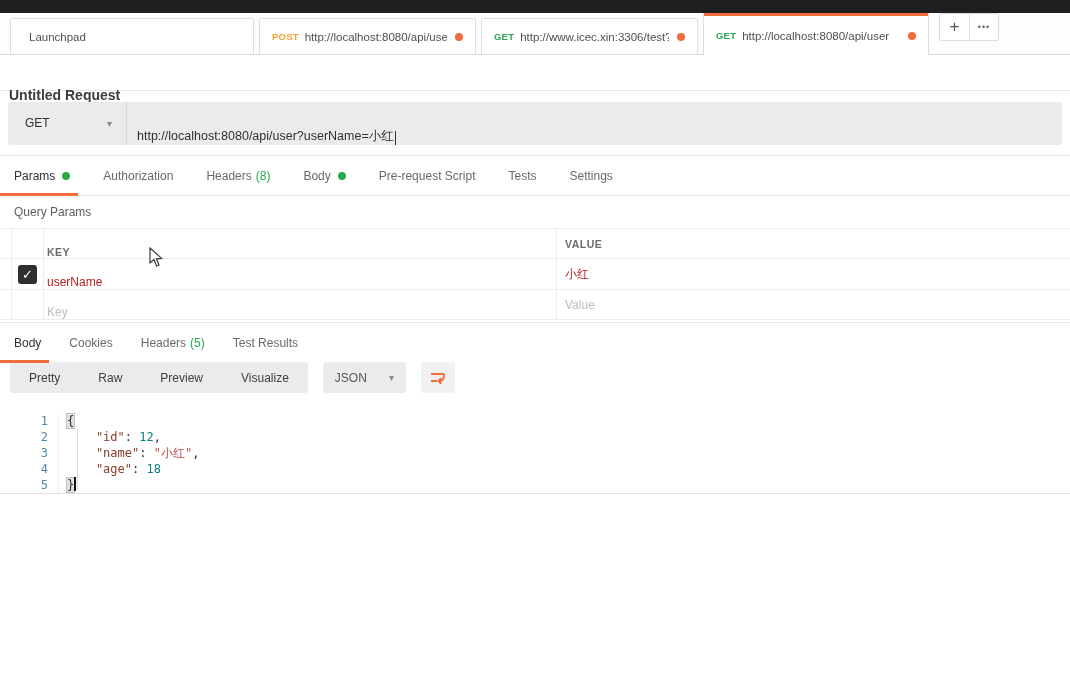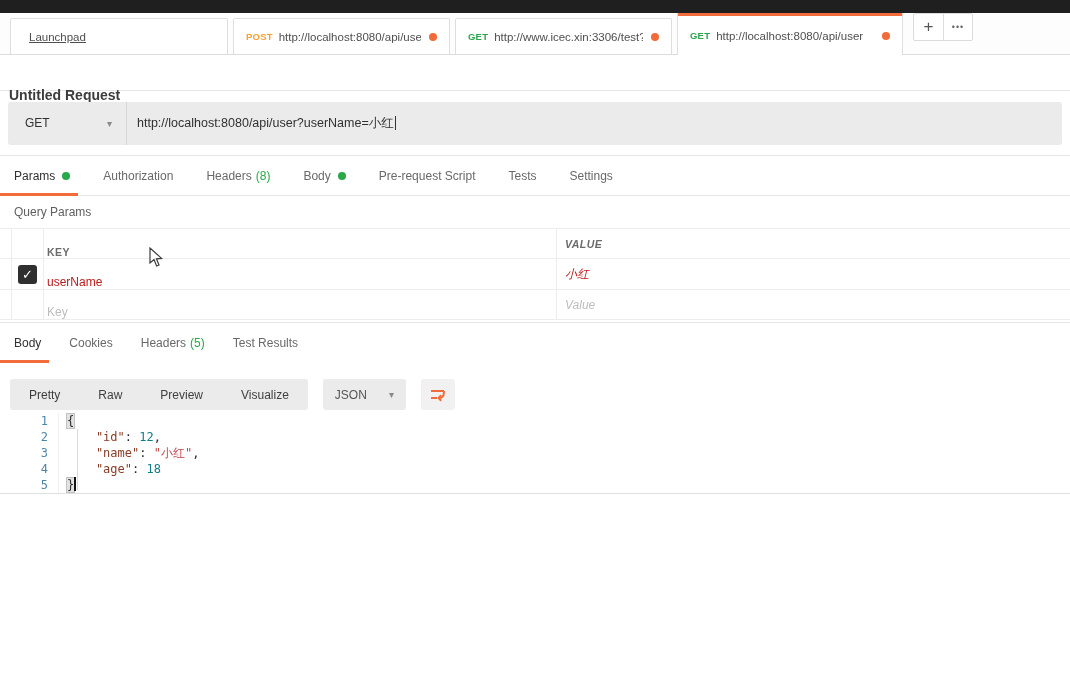--- a/index.html
+++ b/index.html
@@ -7,21 +7,21 @@
   body { font-family:"Liberation Sans","DejaVu Sans",sans-serif; background:#fff; color:#3d3d3d; }
   .page { position:relative; width:1070px; height:677px; background:#fff; }
 
   
   .topbar { height:13px; background:#1f1f1f; }
   .black-notch { position:absolute; left:0; top:0; width:8px; height:50px; background:#1f1f1f; }
 
   
   .tabstrip { height:42px; background:#fdfdfd; border-bottom:1px solid #dcdcdc; display:flex; align-items:flex-end; padding-left:10px; position:relative; }
   .tab { height:36px; background:#fff; border:1px solid #dedede; border-bottom:none; border-radius:2px 2px 0 0; display:flex; align-items:center; padding:0 12px; margin-right:5px; font-size:11.5px; color:#4f4f4f; }
-  .tab.launchpad { width:218px; padding-left:18px;text-decoration:underline; }
+  .tab.launchpad { width:244px; padding-left:18px; }
   .tab.req-tab { width:217px; }
   .tab.active { height:42px; border-top:3px solid #f26b3a; margin-bottom:-1px; background:#fff; width:226px; z-index:2; }
   .tab .method { font-size:9.5px; font-weight:bold; letter-spacing:.2px; margin-right:6px; flex:none; }
   .m-post { color:#fba02f; }
   .m-get { color:#2ea44f; }
   .tab .tab-url { flex:1; white-space:nowrap; overflow:hidden; text-overflow:clip; color:#4f4f4f; }
   .dot { width:8px; height:8px; border-radius:50%; background:#f26b3a; flex:none; margin-left:8px; }
   .tab-actions { display:flex; align-items:center; height:28px; border:1px solid #dcdcdc; border-radius:2px; margin:0 0 13px 5px; background:#fff; }
   .tab-actions .act { width:29px; text-align:center; color:#555; cursor:default; }
   .tab-actions .act.plus { font-size:17px; font-weight:300; line-height:26px; }
@@ -29,52 +29,52 @@
 
   
   .req-title-row { height:36px; border-bottom:1px solid #e6e6e6; display:flex; align-items:center; padding-left:9px; }
   .req-title { font-size:14px; color:#3c3c3c; font-weight:600;margin-top:44px; }
 
   
   .url-row { height:65px; border-bottom:1px solid #e6e6e6; display:flex; align-items:center; }
   .url-bar { margin:0 8px; width:1054px; height:43px; background:#ebebeb; border-radius:3px; display:flex; align-items:stretch; }
   .method-select { width:119px; display:flex; align-items:center; justify-content:space-between; padding:0 14px 0 17px; border-right:1px solid #d6d6d6; font-size:12px; color:#303030; }
   .caret { font-size:10px; color:#8a8a8a; }
-  .url-input { flex:1; display:flex; align-items:center; padding-left:10px; font-size:12.5px; color:#303030; }
+  .url-input { flex:1; display:flex; align-items:flex-end; padding-left:10px; font-size:12.5px; color:#303030; }
   .text-caret { display:inline-block; width:1px; height:14px; background:#333; margin-left:1px; }
 
   
   .req-tabs { height:40px; border-bottom:1px solid #e6e6e6; display:flex; align-items:center; gap:25px; font-size:12px; color:#696969; position:relative; }
   .rtab { height:100%; display:flex; align-items:center; position:relative; padding:0 8px 0 0; }
   .rtab.first { padding-left:14px; }
   .rtab.active { color:#303030; }
   .rtab.active::after { content:""; position:absolute; left:0; right:0; bottom:-1px; height:3px; background:#f26b3a; }
   .gdot { width:8px; height:8px; border-radius:50%; background:#29a847; margin-left:7px; }
   .gcount { color:#29a847; margin-left:4px; }
 
   
   .qp-label-row { height:32px; display:flex; align-items:center; padding-left:14px; font-size:12px; color:#5f5f5f; }
   .qp-table { width:1070px; border-top:1px solid #ededed; position:relative; }
   .qp-row { display:grid; grid-template-columns:12px 32px 513px 1fr; border-bottom:1px solid #ededed; height:30px; align-items:center; }
   .qp-row.r1 { height:31px; }
   .qp-cell { height:100%; display:flex; align-items:center; }
   .c1 { border-right:1px solid #ededed; }
   .c2 { border-right:1px solid #ededed; justify-content:center; }
   .c3 { border-right:1px solid #ededed; padding-left:3px;align-items:flex-end; }
-  .c4 { padding-left:8px;font-style:italic; }
+  .c4 { padding-left:8px; }
   .col-head { font-size:10.5px; font-weight:bold; letter-spacing:.5px; color:#6b6b6b; }
   .cell-text { font-size:12px; color:#b91c1c; }
   .ph { font-size:12px; color:#bdbdbd; }
   .checkbox { width:19px; height:19px; background:#2f2f2f; border-radius:3px; color:#fff; font-size:13px; line-height:19px; text-align:center; }
   .mouse-cursor { position:absolute; left:146px; top:18px; z-index:5; }
 
   
   .resp-section { border-top:1px solid #e6e6e6; margin-top:2px; }
   .resp-tabs { height:39px; display:flex; align-items:center; gap:20px; font-size:12px; color:#696969; }
-  .resp-toolbar { height:48px; display:flex; align-items:flex-end; padding-left:10px; gap:15px; }
+  .resp-toolbar { height:48px; display:flex; align-items:flex-start; padding-left:10px; gap:15px; }
   .view-group { display:flex; align-items:center; height:31px; background:#ebebeb; border-radius:3px; }
   .view-item { padding:0 19px; font-size:12px; color:#404040; }
   .view-item.sel { color:#3c3c3c; }
   .fmt-select { height:31px; background:#ebebeb; border-radius:3px; display:flex; align-items:center; padding:0 12px; font-size:12px; color:#555; gap:22px; }
   .wrap-btn { width:34px; height:31px; background:#f1f1f1; border-radius:3px; display:flex; align-items:center; justify-content:center; }
 
   
   .code-area { position:relative; font-family:"DejaVu Sans Mono","Liberation Mono",monospace; font-size:12px; line-height:16px; padding-top:3px; }
   .code-line { display:flex; height:16px; }
   .gutter { width:58px; text-align:right; padding-right:10px; color:#4c87aa; flex:none; }

